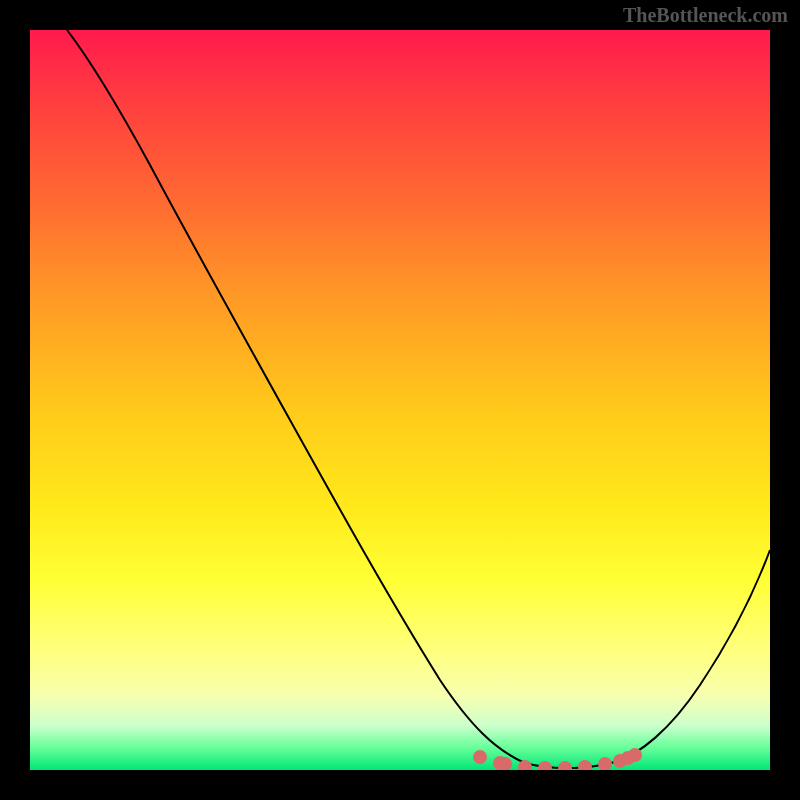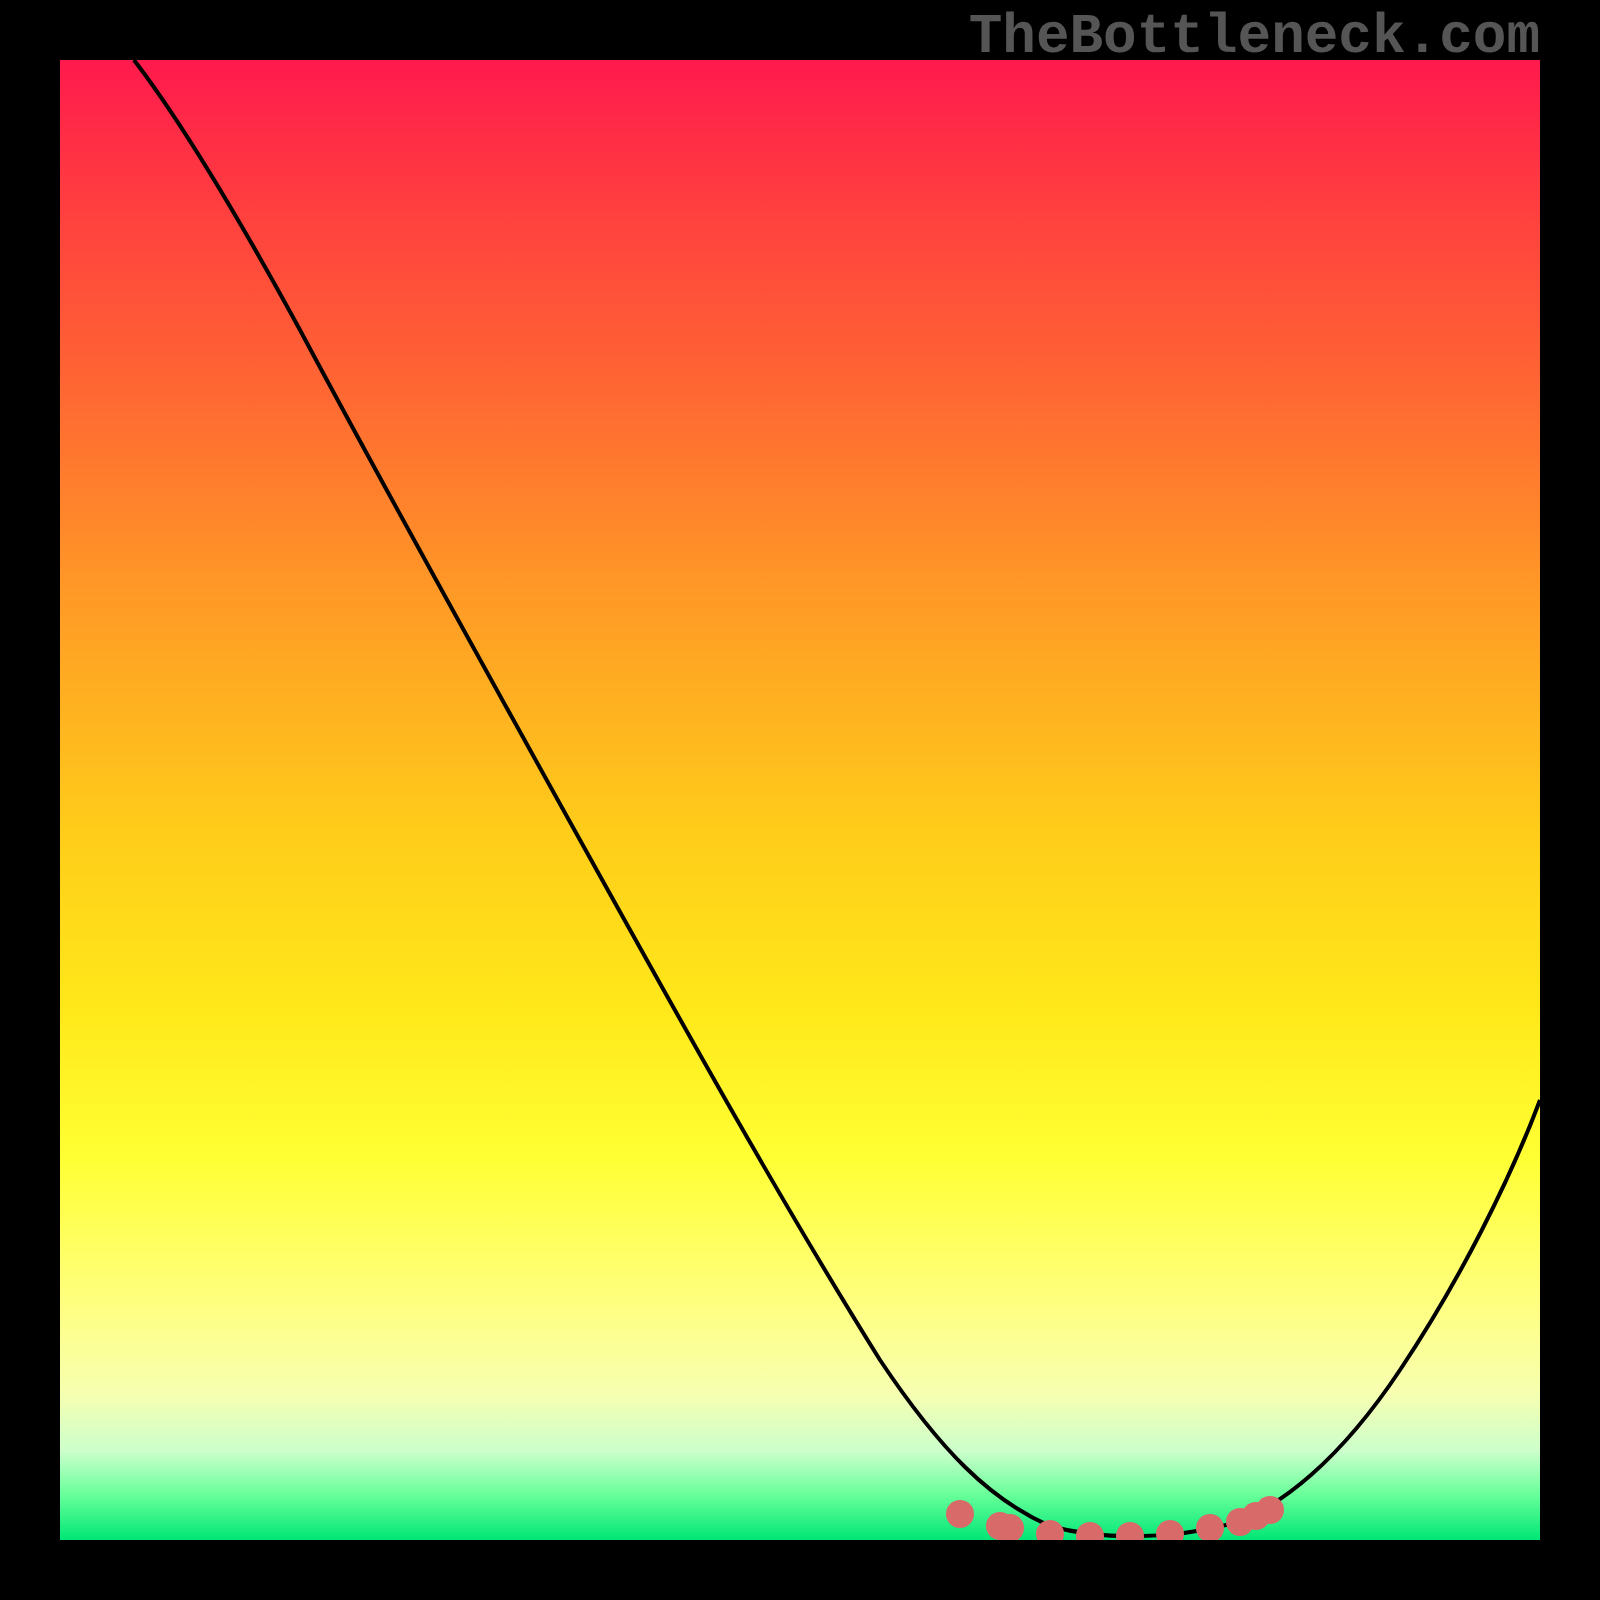--- a/index.html
+++ b/index.html
@@ -37,23 +37,23 @@
       #00e676 100%
     );
   }
   .curve-svg {
     position: absolute;
     left: 0; top: 0; width: 100%; height: 100%;
   }
   .watermark {
     position: absolute;
     top: 4px;
-    right: 30px;
-    font-family: Liberation Mono, monospace;
-    font-size: 28px;
+    right: 12px;
+    font-family: Liberation Serif, serif;
+    font-size: 20px;
     font-weight: 600;
     color: #555;
   }
 </style>
 </head>
 <body>
 
 <div class="frame">
 
   <div class="watermark">TheBottleneck.com</div>

